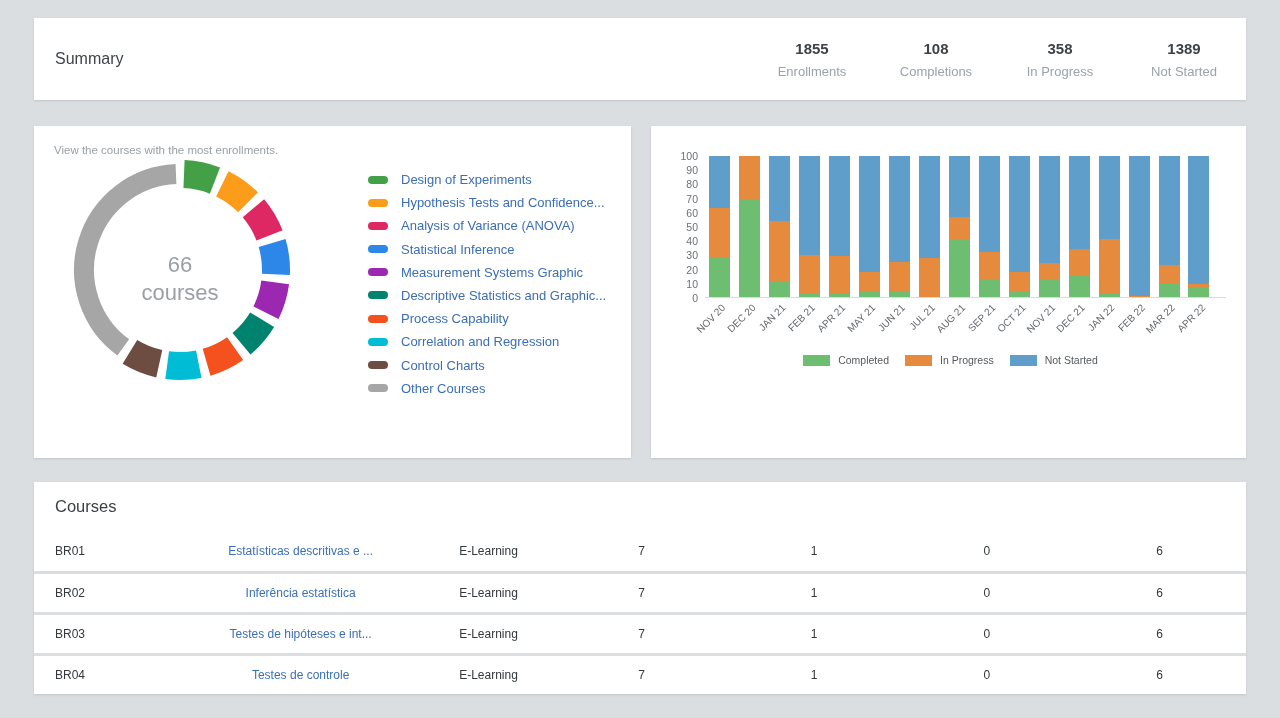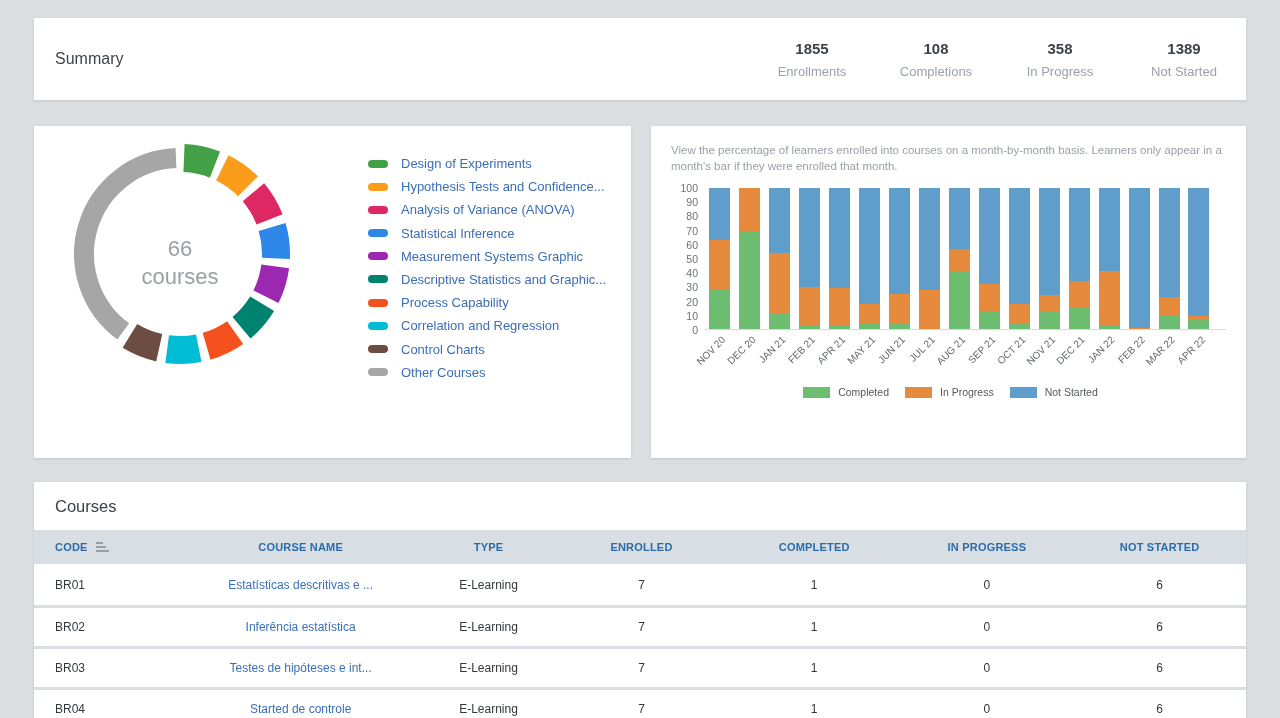--- a/index.html
+++ b/index.html
@@ -94,20 +94,21 @@
       <div class="stat">
         <div class="stat-value">1389</div>
         <div class="stat-label">Not Started</div>
       </div>
     </div>
   </div>
 
   <div class="cards-row">
 
     <div class="card card-participation">
+      <p class="sub">View the courses with the most enrollments.</p>
       <div class="donut-wrap">
         <svg class="donut-svg" viewBox="0 0 300 238">
           <g id="donut-segments">
               <path d="M 130.02006275800318 14.084208310509595 A 96 96 0 0 1 160.96576280562223 20.594209184074856" fill="none" stroke="#43a047" stroke-width="28"></path>
               <path d="M 168.3244167109112 23.833627498419446 A 96 96 0 0 1 194.02427426160827 42.260070038554815" fill="none" stroke="#fb9c1b" stroke-width="28"></path>
               <path d="M 199.45403480397832 48.189768071815635 A 96 96 0 0 1 215.55147027814027 75.40904495358129" fill="none" stroke="#dd2864" stroke-width="28"></path>
               <path d="M 218.13189718455038 83.02383420173591 A 96 96 0 0 1 221.89811107297643 114.42179744392179" fill="none" stroke="#2d87e8" stroke-width="28"></path>
               <path d="M 221.19177642597714 122.43083669214529 A 96 96 0 0 1 211.98832898298366 152.684977201753" fill="none" stroke="#9c27b0" stroke-width="28"></path>
               <path d="M 208.11496897540866 159.73059289982044 A 96 96 0 0 1 187.50200702722196 183.7122997309373" fill="none" stroke="#00836e" stroke-width="28"></path>
               <path d="M 181.11822456358948 188.60013562938502 A 96 96 0 0 1 152.59000907728543 202.24408608290224" fill="none" stroke="#f4511e" stroke-width="28"></path>
@@ -157,21 +158,20 @@
             </li>
             <li>
               <span class="marker" style="background: rgb(166, 166, 166);"></span>
               <span class="lab">Other Courses</span>
             </li>
           </ul>
       </div>
     </div>
 
     <div class="card card-statuses">
-      <p class="sub">View the percentage of learners enrolled into courses on a month-by-month basis. Learners only appear in a month's bar if they were enrolled that month.</p>
       <div class="chart">
         <div class="chart-main">
           <div class="yaxis" id="bar-yaxis">
               <div class="ytick" style="bottom: 0%;">0</div>
               <div class="ytick" style="bottom: 10%;">10</div>
               <div class="ytick" style="bottom: 20%;">20</div>
               <div class="ytick" style="bottom: 30%;">30</div>
               <div class="ytick" style="bottom: 40%;">40</div>
               <div class="ytick" style="bottom: 50%;">50</div>
               <div class="ytick" style="bottom: 60%;">60</div>
@@ -333,36 +333,20 @@
               <span class="swatch" style="background: rgb(95, 157, 203);"></span>
               <span class="bname">Not Started</span>
             </div>
           </div>
       </div>
     </div>
   </div>
 
   <div class="card card-courses">
     <div class="courses-head">Courses</div>
-    <div class="grid-cols thead">
-      <div class="th th-code">
-        <span>CODE</span>
-        <span class="sort-icon">
-            <i></i>
-            <i></i>
-            <i></i>
-          </span>
-      </div>
-      <div class="th">COURSE NAME</div>
-      <div class="th">TYPE</div>
-      <div class="th">ENROLLED</div>
-      <div class="th">COMPLETED</div>
-      <div class="th">IN PROGRESS</div>
-      <div class="th">NOT STARTED</div>
-    </div>
     <div id="courses-body">
         <div class="grid-cols trow">
           <div class="c c-code">BR01</div>
           <div class="c c-name">Estatísticas descritivas e ...</div>
           <div class="c">E-Learning</div>
           <div class="c">7</div>
           <div class="c">1</div>
           <div class="c">0</div>
           <div class="c">6</div>
         </div>
@@ -379,21 +363,21 @@
           <div class="c c-code">BR03</div>
           <div class="c c-name">Testes de hipóteses e int...</div>
           <div class="c">E-Learning</div>
           <div class="c">7</div>
           <div class="c">1</div>
           <div class="c">0</div>
           <div class="c">6</div>
         </div>
         <div class="grid-cols trow">
           <div class="c c-code">BR04</div>
-          <div class="c c-name">Started de controle</div>
+          <div class="c c-name">Testes de controle</div>
           <div class="c">E-Learning</div>
           <div class="c">7</div>
           <div class="c">1</div>
           <div class="c">0</div>
           <div class="c">6</div>
         </div>
       </div>
   </div>
 
 </div>

